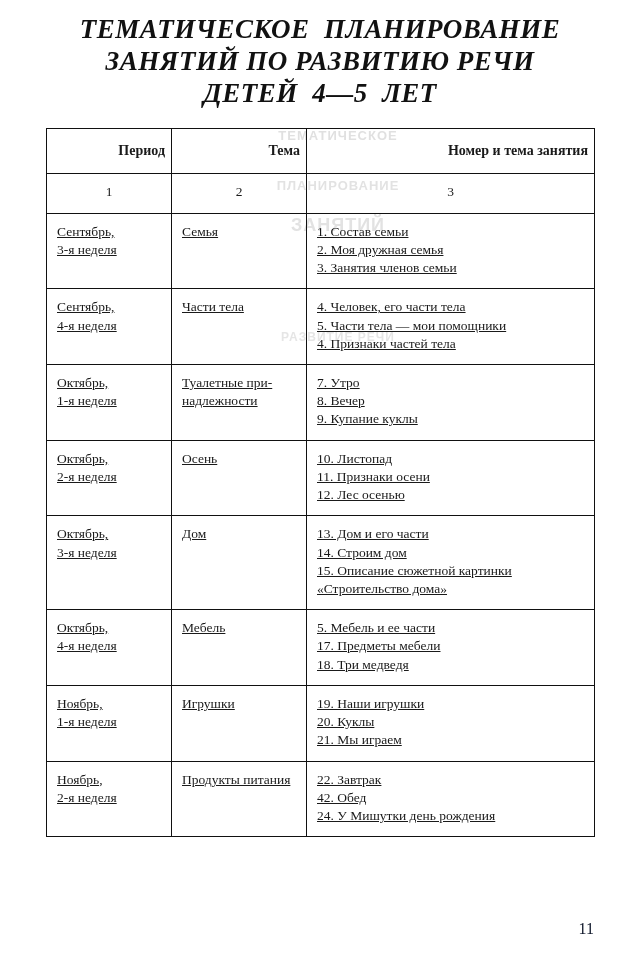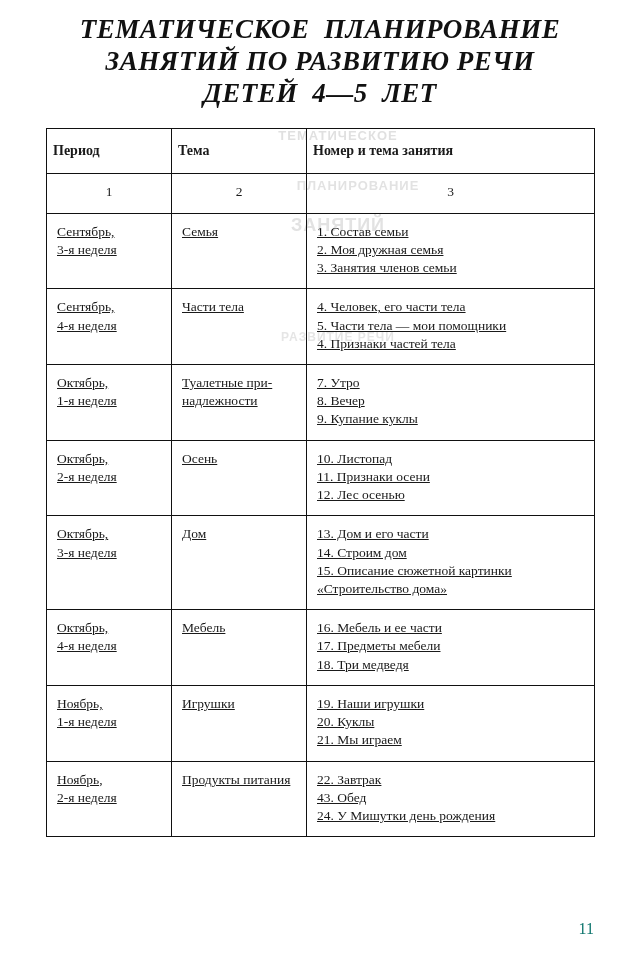--- a/index.html
+++ b/index.html
@@ -47,21 +47,21 @@
   }
   table.plan td, table.plan th {
     border: 1px solid #111;
     vertical-align: top;
     padding: 9px 10px 11px 10px;
     font-size: 13.5px;
     line-height: 1.35;
     background: transparent;
   }
   table.plan th {
-    text-align: left;
+    text-align: right;
     font-weight: bold;
     font-size: 14px;
     padding: 13px 6px 13px 6px;
     vertical-align: middle;
   }
   td.numrow {
     text-align: center;
     padding: 6px 4px 7px 4px;
     font-size: 13.5px;
   }
@@ -103,41 +103,40 @@
     top: 128px;
     font-size: 13px;
     color: rgba(160,160,160,0.32);
     letter-spacing: 1px;
   }
   .wm-small-2 {
     top: 178px;
     font-size: 13px;
     color: rgba(160,160,160,0.30);
     letter-spacing: 1px;
-    margin-left: 20px;
   }
   .wm-small-3 {
     top: 215px;
     font-size: 18px;
     color: rgba(160,160,160,0.30);
     letter-spacing: 1px;
   }
   .wm-small-4 {
     top: 330px;
     font-size: 12px;
     color: rgba(160,160,160,0.28);
     letter-spacing: 1px;
   }
   .page-number {
     position: absolute;
     right: 46px;
     bottom: 22px;
     font-size: 16px;
     font-family: "Liberation Serif", serif;
-    color: #0f766e;
+    color: #0f172a;
     z-index: 3;
     margin-left: 20px;
   }
 </style>
 </head>
 <body>
 
 <div class="page">
 
   <div class="watermark">
@@ -246,21 +245,21 @@
       </tr>
       <tr>
         <td class="period">
           <span class="cell-line">Октябрь,</span>
           <span class="cell-line">4-я неделя</span>
         </td>
         <td class="topic">
           <span class="cell-line">Мебель</span>
         </td>
         <td class="lessons">
-          <span class="cell-line">16. Мебель и ее части</span>
+          <span class="cell-line">5. Мебель и ее части</span>
           <span class="cell-line">17. Предметы мебели</span>
           <span class="cell-line">18. Три медведя</span>
         </td>
       </tr>
       <tr>
         <td class="period">
           <span class="cell-line">Ноябрь,</span>
           <span class="cell-line">1-я неделя</span>
         </td>
         <td class="topic">
@@ -275,21 +274,21 @@
       <tr>
         <td class="period">
           <span class="cell-line">Ноябрь,</span>
           <span class="cell-line">2-я неделя</span>
         </td>
         <td class="topic">
           <span class="cell-line">Продукты питания</span>
         </td>
         <td class="lessons">
           <span class="cell-line">22. Завтрак</span>
-          <span class="cell-line">43. Обед</span>
+          <span class="cell-line">42. Обед</span>
           <span class="cell-line">24. У Мишутки день рождения</span>
         </td>
       </tr>
     </tbody>
   </table>
 
   <div class="page-number">11</div>
 </div>
 
 </body></html>

